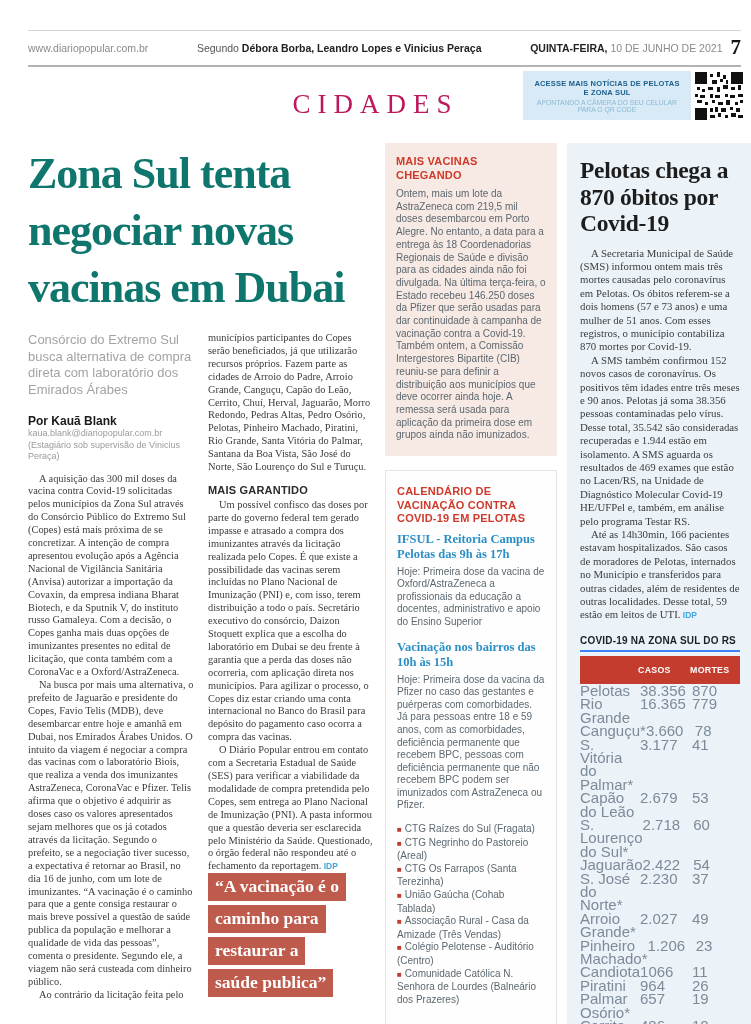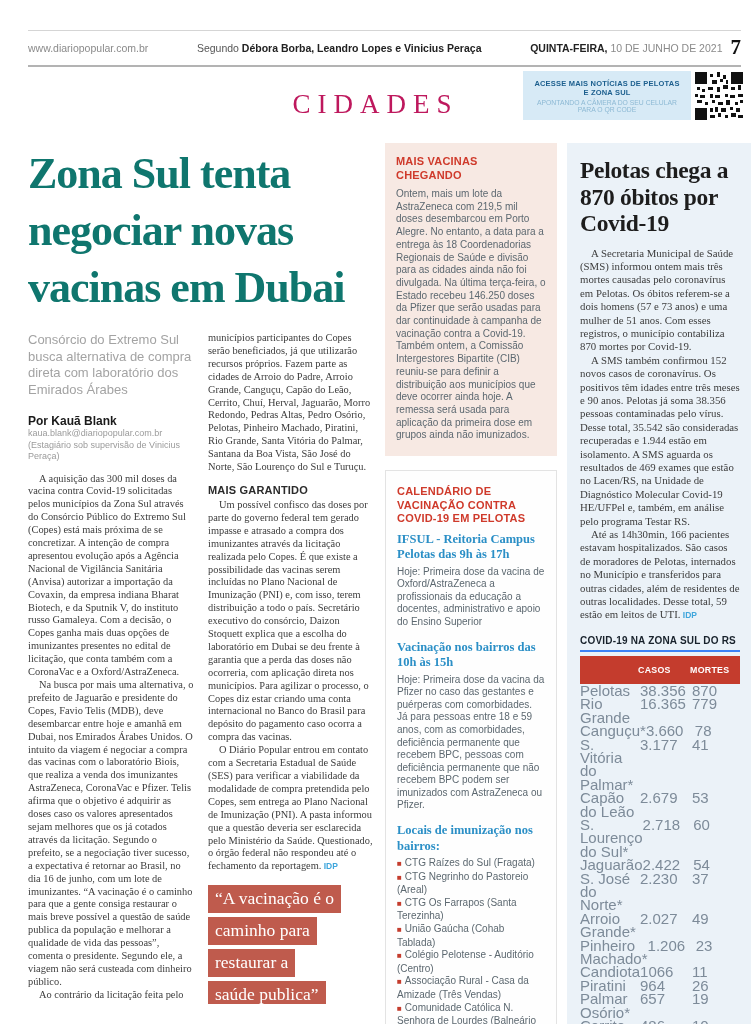--- a/index.html
+++ b/index.html
@@ -44,21 +44,21 @@
   .byline-email, .byline-note { font-size:9px; color:#9b9b9b; line-height:11.5px; }
   .body-text { font-family:"Liberation Serif", serif; font-size:10.4px; line-height:12.9px;
     color:#3c3c3c; text-align:left; }
   .body-text p { margin:0; }
   .body-text p.indent { text-indent:11px; }
   .colA .body-text { margin-top:10px; }
   .sub-head { font-size:11px; font-weight:bold; color:#2b2b2b; margin:10px 0 3px 0; letter-spacing:.2px; }
   .end-mark { color:#3fa6dc; font-family:"Liberation Sans", sans-serif; font-size:8.5px; font-weight:bold; }
 
   
-  .pull-quote { margin-top:12px; }
+  .pull-quote { margin-top:0;font-weight:bold; }
   .pq-line { display:inline-block; background:#bf5b4d; color:#fff; font-family:"Liberation Serif", serif;
     font-size:17.5px; line-height:21px; padding:3px 7px 4px 7px; margin-bottom:4px; }
 
   
   .vaccine-box { background:#f7e9e3; padding:12px 11px 14px 11px; }
   .box-title { font-size:11px; font-weight:bold; color:#cf3a2b; letter-spacing:.2px; margin-bottom:6px; line-height:13.5px; }
   .box-body { font-size:10px; line-height:12.7px; color:#5c6870; }
   .calendar-box { border:1px solid #e3e3e3; background:#fefefe; margin-top:14px; padding:14px 11px 12px 11px;
     height:652px; overflow:hidden; }
   .cal-section { margin-bottom:11px; }
@@ -217,27 +217,26 @@
             <div class="cal-section">
               <div class="cal-heading">IFSUL - Reitoria Campus Pelotas das 9h às 17h</div>
               <p class="cal-p">Hoje: Primeira dose da vacina de Oxford/AstraZeneca a profissionais da educação a docentes, administrativo e apoio do Ensino Superior</p>
             </div>
             <div class="cal-section">
               <div class="cal-heading">Vacinação nos bairros das 10h às 15h</div>
               <p class="cal-p">Hoje: Primeira dose da vacina da Pfizer no caso das gestantes e puérperas com comorbidades.</p>
               <p class="cal-p">Já para pessoas entre 18 e 59 anos, com as comorbidades, deficiência permanente que recebem BPC, pessoas com deficiência permanente que não recebem BPC podem ser imunizados com AstraZeneca ou Pfizer.</p>
             </div>
             <div class="cal-section">
-              <div class="cal-heading">Locais de imunização nos bairros:</div>
               <div class="cal-bullet"><span class="bullet-sq">■</span>CTG Raízes do Sul (Fragata)</div>
               <div class="cal-bullet"><span class="bullet-sq">■</span>CTG Negrinho do Pastoreio (Areal)</div>
               <div class="cal-bullet"><span class="bullet-sq">■</span>CTG Os Farrapos (Santa Terezinha)</div>
               <div class="cal-bullet"><span class="bullet-sq">■</span>União Gaúcha (Cohab Tablada)</div>
+              <div class="cal-bullet"><span class="bullet-sq">■</span>Associação Rural - Casa da Amizade (Três Vendas)</div>
               <div class="cal-bullet"><span class="bullet-sq">■</span>Colégio Pelotense - Auditório (Centro)</div>
-              <div class="cal-bullet"><span class="bullet-sq">■</span>Associação Rural - Casa da Amizade (Três Vendas)</div>
               <div class="cal-bullet"><span class="bullet-sq">■</span>Comunidade Católica N. Senhora de Lourdes (Balneário dos Prazeres)</div>
             </div>
           </div>
       </div>
     </div>
 
     <div class="right-col">
       <h2 class="r-headline">Pelotas chega a 870 óbitos por Covid-19</h2>
       <div class="r-body">
           <p>A Secretaria Municipal de Saúde (SMS) informou ontem mais três mortes causadas pelo coronavírus em Pelotas. Os óbitos referem-se a dois homens (57 e 73 anos) e uma mulher de 51 anos. Com esses registros, o município contabiliza 870 mortes por Covid-19.</p>

